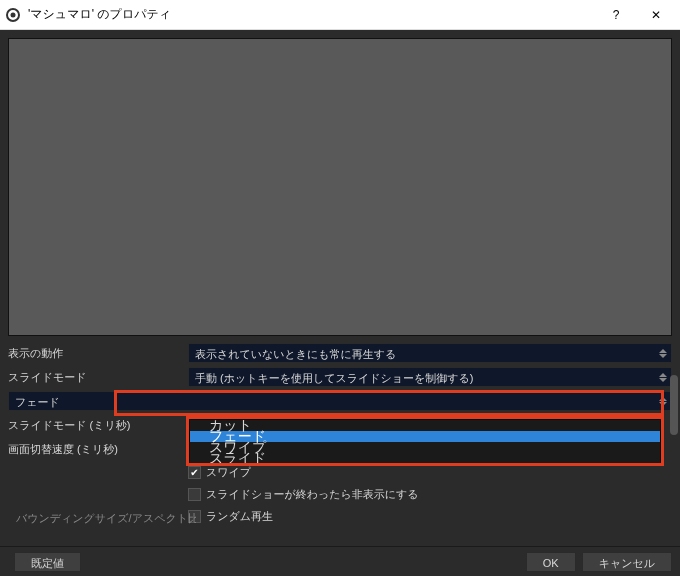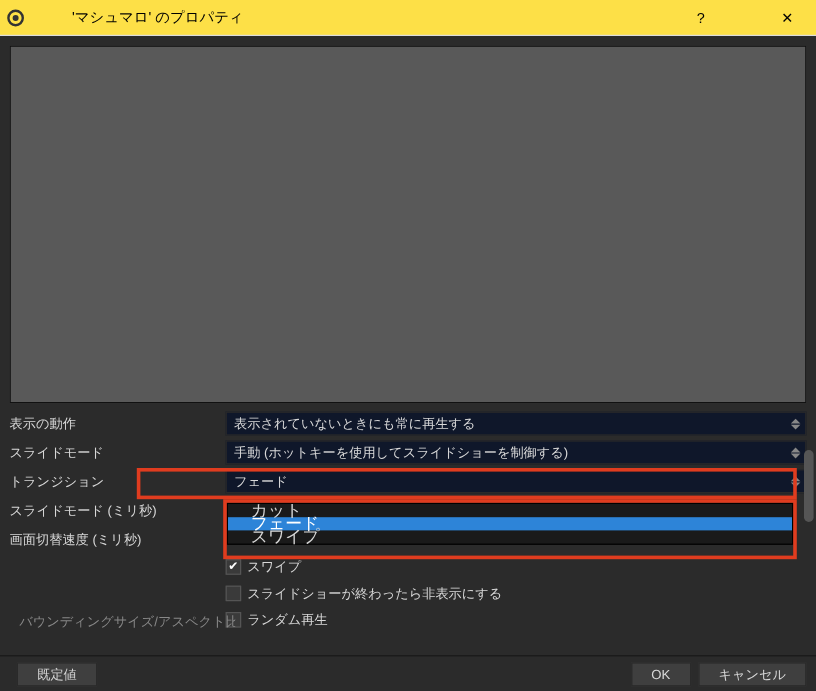--- a/index.html
+++ b/index.html
@@ -1,18 +1,18 @@
 <!DOCTYPE html>
 <html><head>
 <meta charset="utf-8">
 <style>
 * { box-sizing: border-box; margin: 0; padding: 0; font-family: "Meiryo", "MS PGothic", sans-serif; }
 body { background: #1e1e1e; width: 680px; height: 576px; overflow: hidden; font-size: 12px; }
 
-.titlebar { height: 30px; background: #fde047; display: flex; align-items: center; padding: 0 4px; border-bottom: 1px solid #ddd; gap: 32px; }
+.titlebar { height: 30px; background: #ffffff; display: flex; align-items: center; padding: 0 4px; border-bottom: 1px solid #ddd; }
 .titlebar .icon { width: 18px; height: 18px; margin-right: 6px; display: flex; align-items: center; justify-content: center; }
 .titlebar .title { flex: 1; color: #000; font-size: 12px; }
 .titlebar .winbtn { width: 40px; height: 28px; display: flex; align-items: center; justify-content: center; color: #000; }
 
 .outer { position: absolute; top: 30px; left: 0; right: 0; bottom: 30px; background: #2b2b2b; padding: 8px; }
 .preview { background: #595959; border: 1px solid #111; height: 298px; margin-bottom: 6px; }
 
 .form-area { position: relative; }
 .row { display: flex; align-items: center; height: 22px; margin-bottom: 2px; }
 .row-label { width: 180px; text-align: left; color: #d8d8d8; font-size: 11px; padding-right: 8px; white-space: nowrap; }
@@ -81,21 +81,20 @@
       <div class="row-field select">
         <span>手動 (ホットキーを使用してスライドショーを制御する)</span>
         <span class="spin">
             <span class="tri up"></span>
             <span class="tri dn"></span>
           </span>
       </div>
     </div>
 
     <div class="row">
-      <div class="row-label">トランジション</div>
       <div class="row-field select">
         <span>フェード</span>
         <span class="spin">
             <span class="tri up"></span>
             <span class="tri dn"></span>
           </span>
       </div>
     </div>
 
     <div class="row">
@@ -124,20 +123,21 @@
     </div>
 
     <div class="truncated-label">バウンディングサイズ/アスペクト比</div>
 
     <div class="highlight hl-transition"></div>
 
     <div class="dropdown-list">
       <div class="opt">カット</div>
       <div class="opt sel">フェード</div>
       <div class="opt">スワイプ</div>
+      <div class="opt">スライド</div>
     </div>
 
     <div class="highlight hl-dropdown"></div>
   </div>
 
   <div class="scrollbar">
     <div class="thumb"></div>
   </div>
 </div>
 

